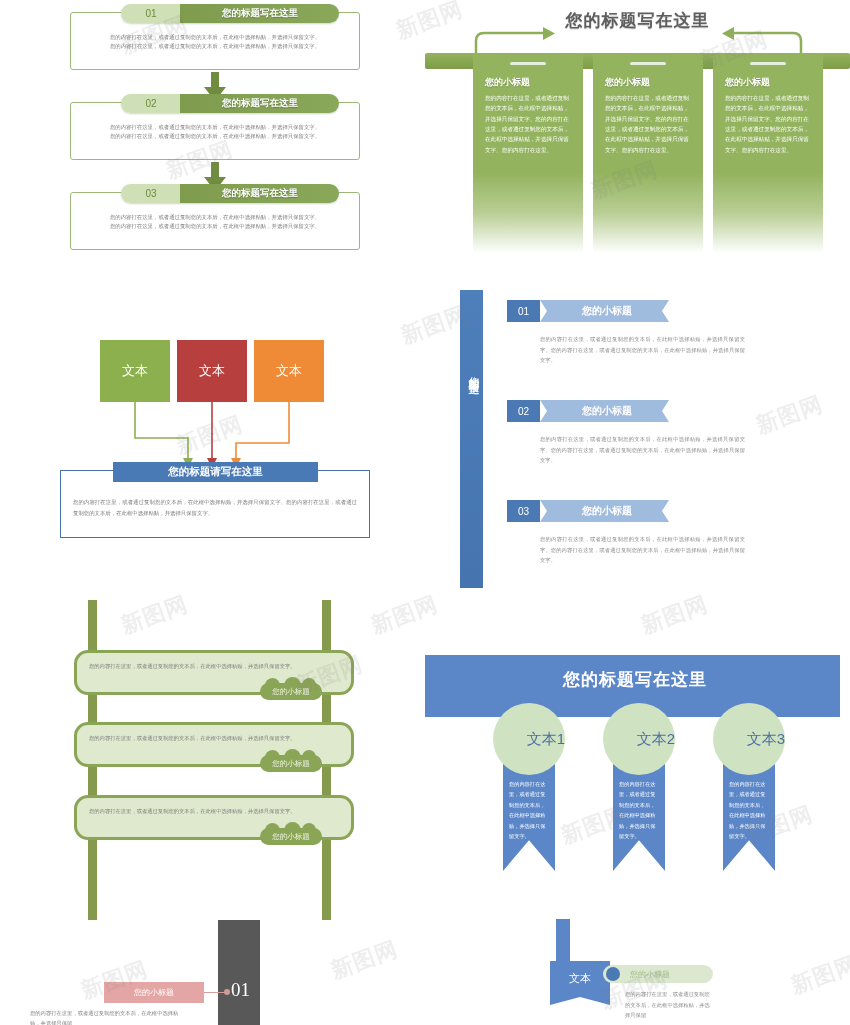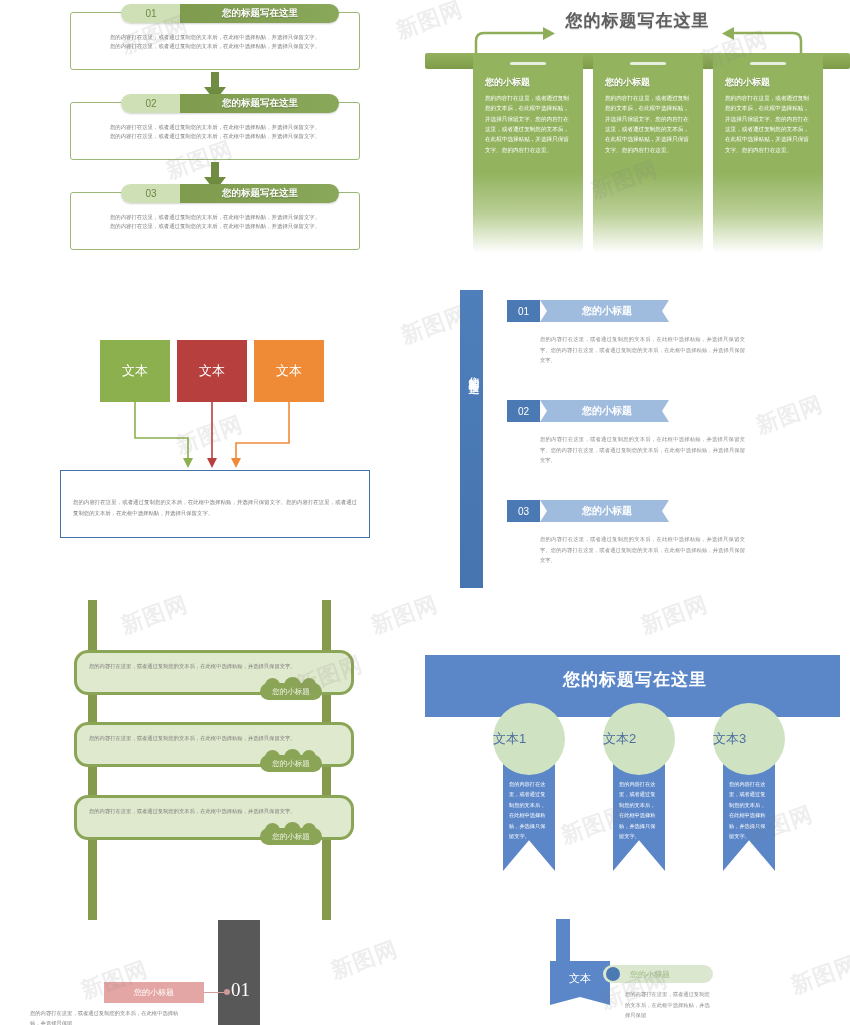--- a/index.html
+++ b/index.html
@@ -182,22 +182,22 @@
     font-size:17px;font-weight:bold;color:#fff;letter-spacing:1px;
   }
   .medal{position:absolute;top:48px;width:72px;}
   .medal .ribbon{
     position:absolute;left:10px;top:28px;width:52px;height:140px;
     background:#5b87c9;
     clip-path:polygon(0 0,100% 0,100% 100%,50% 78%,0 100%);
   }
   .medal .circ{
     position:absolute;left:0;top:0;width:72px;height:72px;border-radius:50%;
-    background:#cfe3c3;display:flex;align-items:center;justify-content:flex-start;
-    color:#4e6f9e;font-size:13px;
+    background:#cfe3c3;display:flex;align-items:center;justify-content:flex-end;
+    color:#4e6f9e;font-size:15px;
   }
   .medal .mtxt{
     position:absolute;left:16px;top:76px;width:40px;
     font-size:5.2px;line-height:2.0;color:#fff;
   }
 
   
   .p7{left:30px;top:920px;width:300px;height:105px;}
   .p7 .grayblk{
     position:absolute;left:188px;top:0;width:42px;height:105px;background:#585858;
@@ -346,20 +346,21 @@
     <svg class="conn" style="left:0;top:70px;" width="310" height="72">
       <path d="M75,0 L75,38 L128,38 L128,58" stroke="#8cb04e" stroke-width="1.6" fill="none"></path>
       <polygon points="123,58 133,58 128,68" fill="#8cb04e"></polygon>
       <path d="M152,0 L152,58" stroke="#b7403f" stroke-width="1.6" fill="none"></path>
       <polygon points="147,58 157,58 152,68" fill="#b7403f"></polygon>
       <path d="M229,0 L229,43 L176,43 L176,58" stroke="#ef8b37" stroke-width="1.6" fill="none"></path>
       <polygon points="171,58 181,58 176,68" fill="#ef8b37"></polygon>
     </svg>
 
     <div class="bigbox">
+      <div class="cap">您的标题请写在这里</div>
       <div class="bd">您的内容打在这里，或者通过复制您的文本后，在此框中选择粘贴，并选择只保留文字。您的内容打在这里，或者通过复制您的文本后，在此框中选择粘贴，并选择只保留文字。</div>
     </div>
   </div>
 
   <div class="abs p4">
     <div class="spine"></div>
     <div class="spine-txt">您的标题写在这里</div>
 
     <div class="rib" style="top:10px;">
       <div class="num">01</div>

